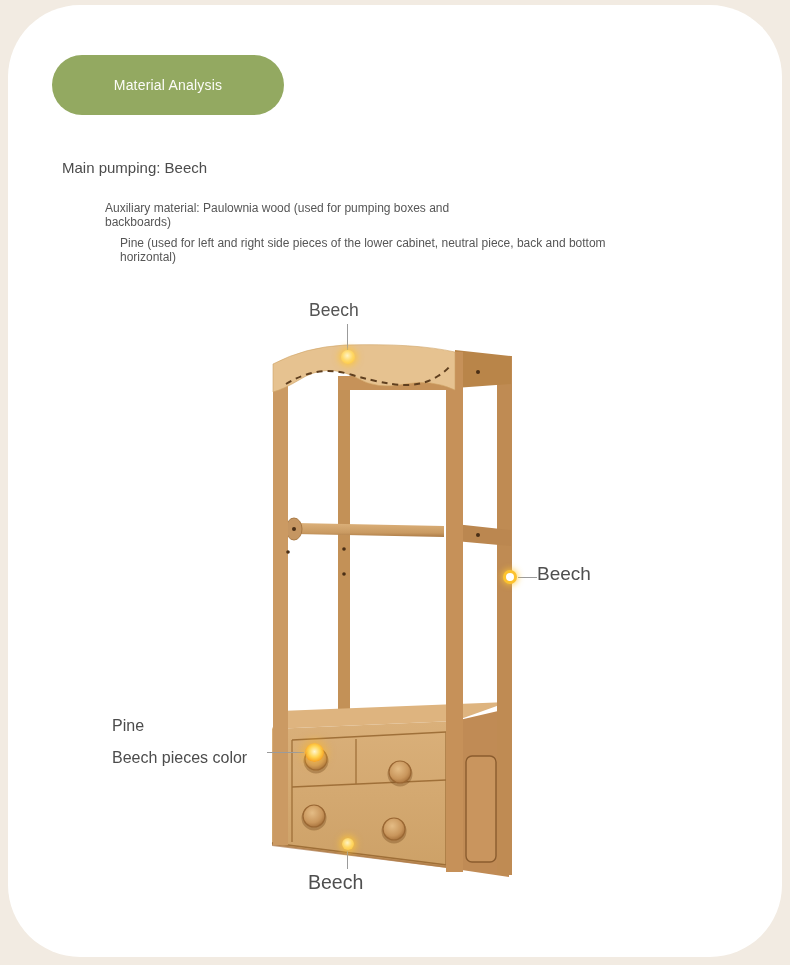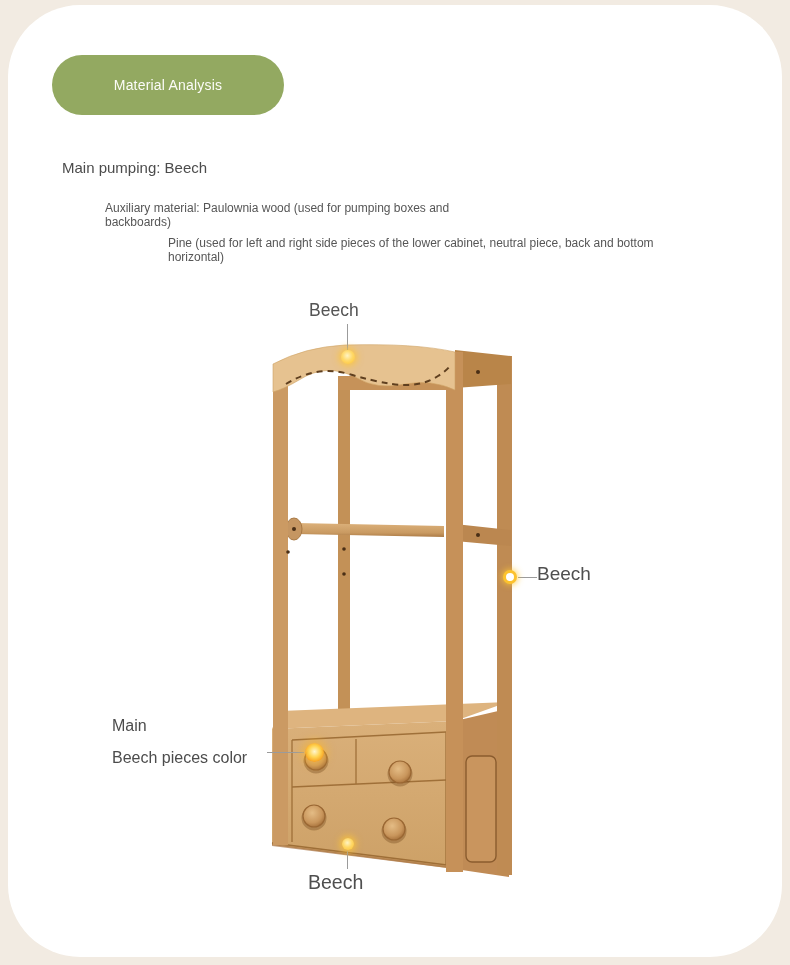--- a/index.html
+++ b/index.html
@@ -23,21 +23,21 @@
   .main-material{
     position:absolute;left:62px;top:159px;
     font-size:15px;color:#4c4c4c;
   }
   .aux-material{
     position:absolute;left:62px;top:201px;width:360px;
     font-size:12px;line-height:1.2;color:#565656;margin-left:43px;
   }
   .pine-material{
     position:absolute;left:120px;top:236px;width:500px;
-    font-size:12px;line-height:1.2;color:#565656;margin-left:48px;
+    font-size:12px;line-height:1.2;color:#565656;
   }
   .anno{position:absolute;color:#545454;white-space:nowrap;}
   .anno.beech-top{left:309px;top:300px;font-size:17.5px;}
   .anno.beech-right{left:537px;top:563px;font-size:19px;color:#4f4f4f;}
   .anno.beech-bottom{left:308px;top:871px;font-size:19.5px;color:#4f4f4f;}
   .anno.handl{left:112px;top:717px;font-size:16px;color:#4c4c4c;}
   .anno.walnut{left:112px;top:749px;font-size:16px;color:#4c4c4c;}
   .lead{position:absolute;background:#9b9b9b;}
   .lead.v{width:1px;}
   .lead.h{height:1px;}
@@ -158,17 +158,17 @@
   <div class="lead h walnut"></div>
   <div class="lead v bottom"></div>
 
   <div class="dot solid top"></div>
   <div class="dot ring"></div>
   <div class="dot glow"></div>
   <div class="dot solid bottom"></div>
 
   <div class="anno beech-top">Beech</div>
   <div class="anno beech-right">Beech</div>
-  <div class="anno handl">Main</div>
+  <div class="anno handl">Pine</div>
   <div class="anno walnut">Beech pieces color</div>
   <div class="anno beech-bottom">Beech</div>
 
 </div>
 
 </body></html>

